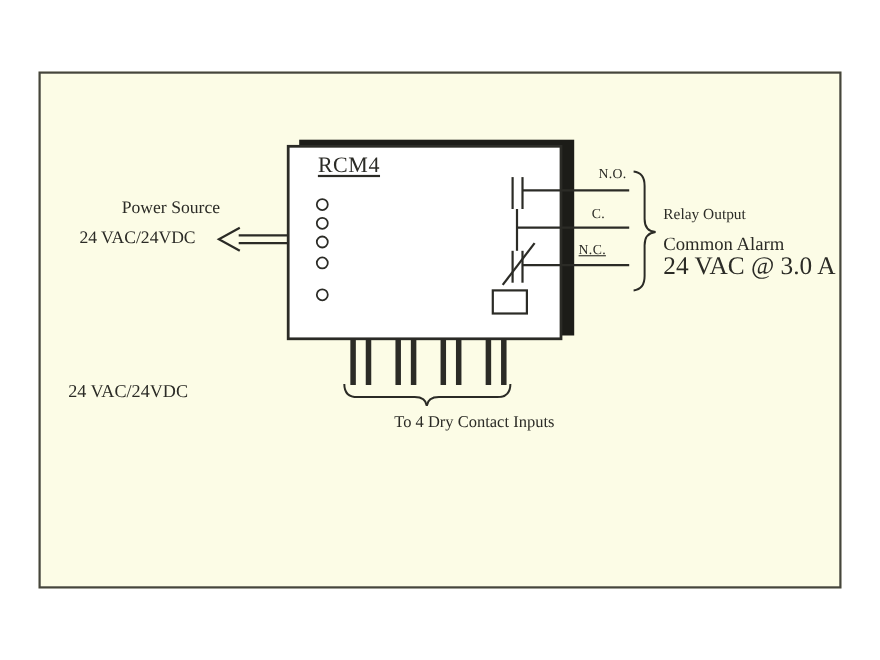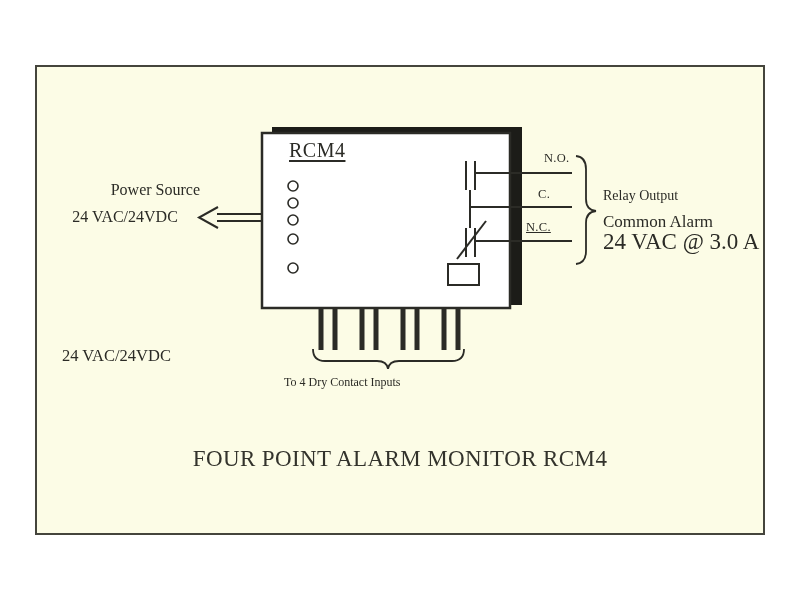--- a/index.html
+++ b/index.html
@@ -26,21 +26,21 @@
   .power1 { left:50px;  top:181px; width:150px; text-align:right; font-size:16px; }
   .power2 { left:40px;  top:208px; width:170px; text-align:center; font-size:16px; }
   .tiny   { font-size:12.5px; letter-spacing:0.3px; }
   .no-lbl { left:527px; top:151px;margin-left:17px; }
   .c-lbl  { left:538px; top:187px; }
   .nc-lbl { left:526px; top:220px;text-decoration:underline; }
   .out1 { left:603px; top:172px; font-size:17px;margin-top:40px; }
   .out2 { left:603px; top:188px; font-size:14px; }
   .out3 { left:603px; top:229px; font-size:23px; }
   .supply { left:62px; top:347px; font-size:16.5px; }
-  .inputs { left:284px; top:376px; width:200px; text-align:left; font-size:12px; }
+  .inputs { left:304px; top:376px; width:200px; text-align:right; font-size:15px; }
   .title {
     left:100px; top:446px; width:600px; text-align:center;
     font-size:23px; letter-spacing:0.4px; color:#33332c;
   }
 </style>
 </head>
 <body>
 
 <div class="stage">
 
@@ -105,15 +105,14 @@
   <div class="label tiny c-lbl">C.</div>
   <div class="label tiny nc-lbl">N.C.</div>
 
   <div class="label out1">Common Alarm</div>
   <div class="label out2">Relay Output</div>
   <div class="label out3">24 VAC @ 3.0 A</div>
 
   <div class="label supply">24 VAC/24VDC</div>
   <div class="label inputs">To 4 Dry Contact Inputs</div>
 
-  <div class="label title">FOUR POINT ALARM MONITOR RCM4</div>
 
 </div>
 
 </body></html>

